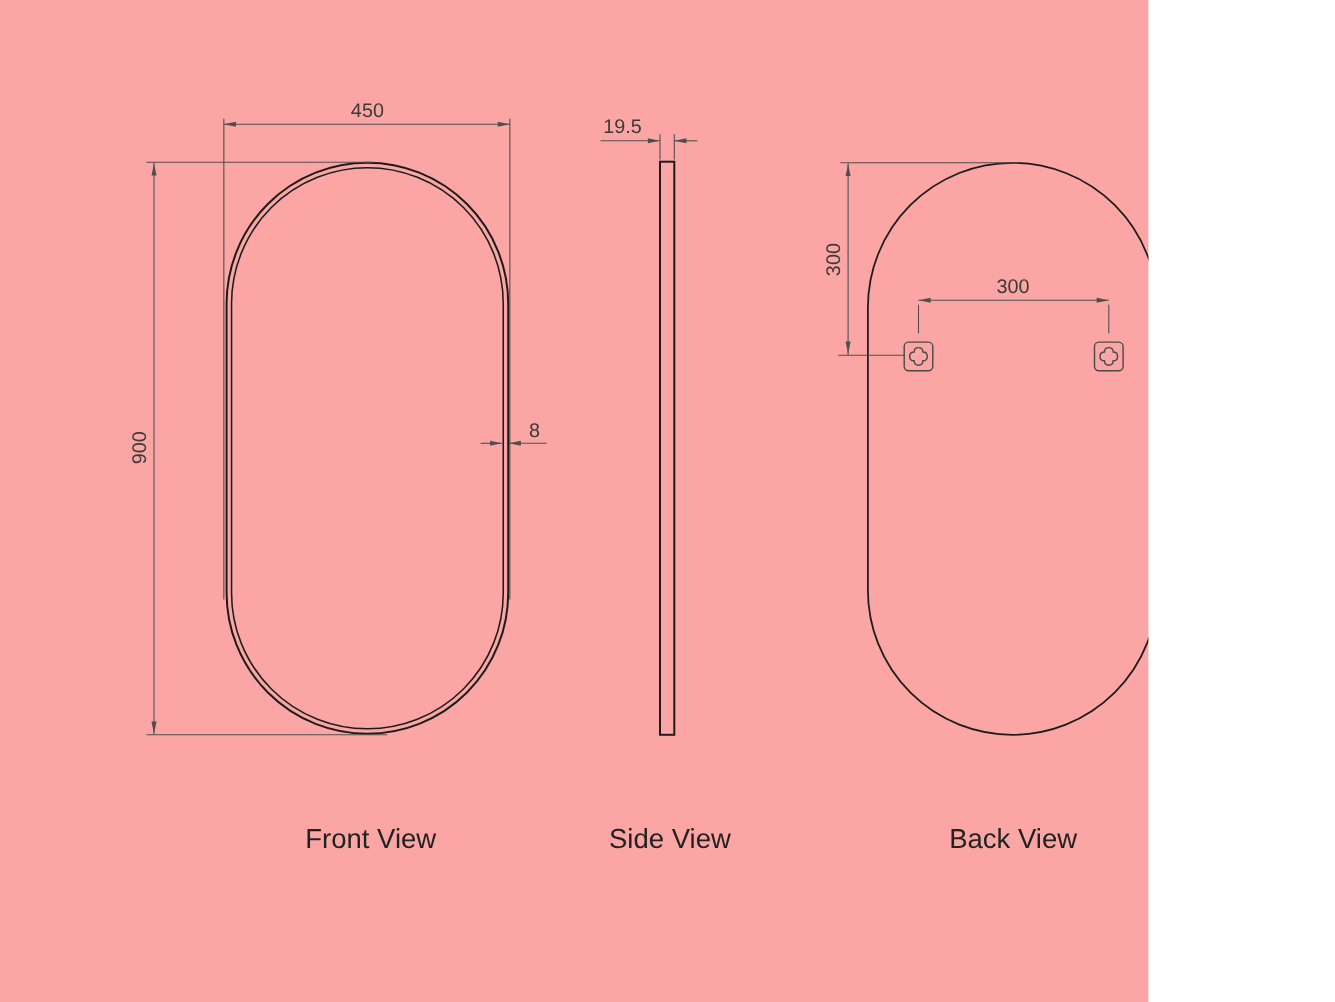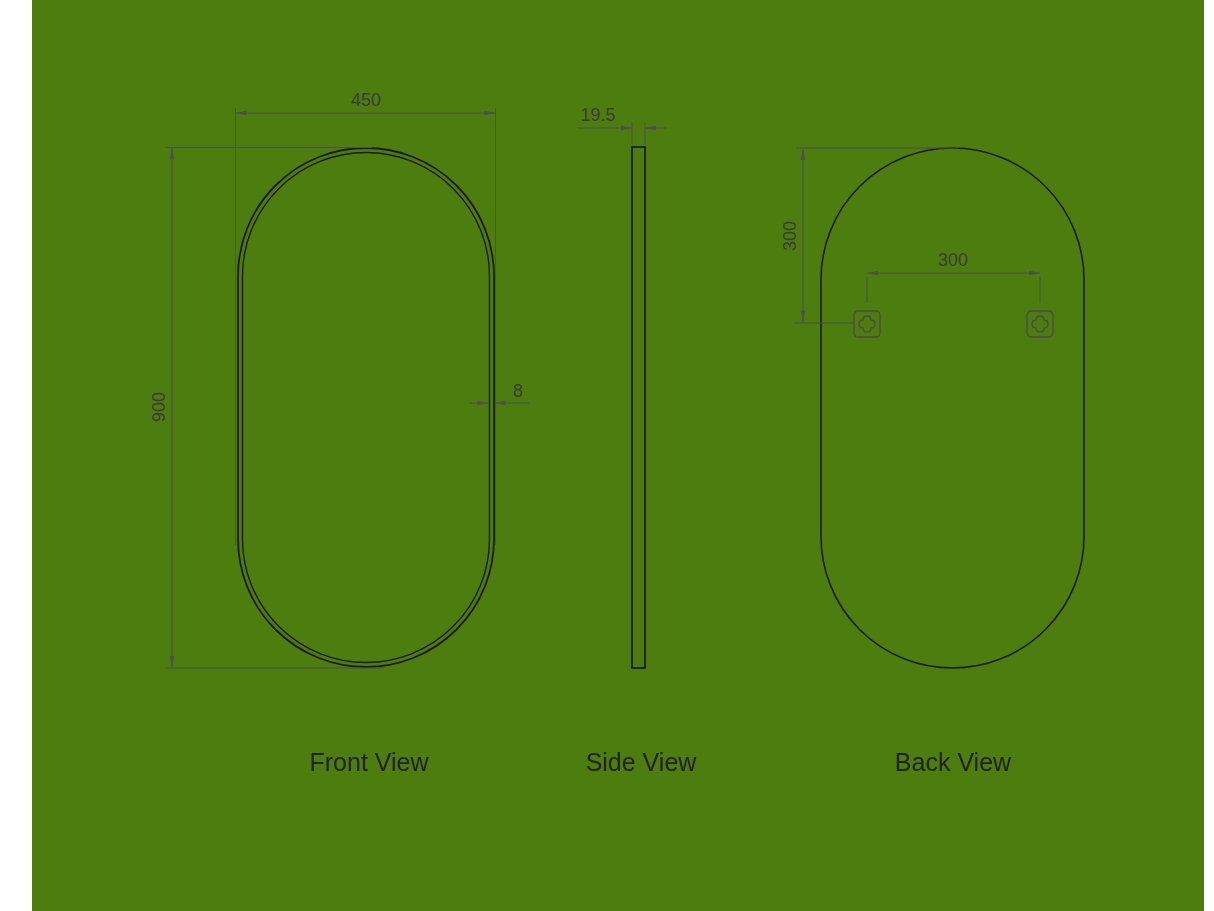--- a/index.html
+++ b/index.html
@@ -2,26 +2,25 @@
 <html><head>
 <meta charset="utf-8">
 <style>
   html, body {
     margin: 0;
     padding: 0;
     background: #ffffff;
   }
   .canvas {
     position: relative;
-    width: 1172px;
+    width: 1044px;
     height: 911px;
-    background: #4d7c0f;
+    background: #fca5a5;
     font-family: "Liberation Sans", sans-serif;
     overflow: hidden;
-    margin-left: 32px;
   }
   svg { display: block; }
   .obj-line {
     fill: none;
     stroke: #1c1c1c;
     stroke-width: 1.8;
   }
   .obj-line-inner {
     fill: none;
     stroke: #1c1c1c;

